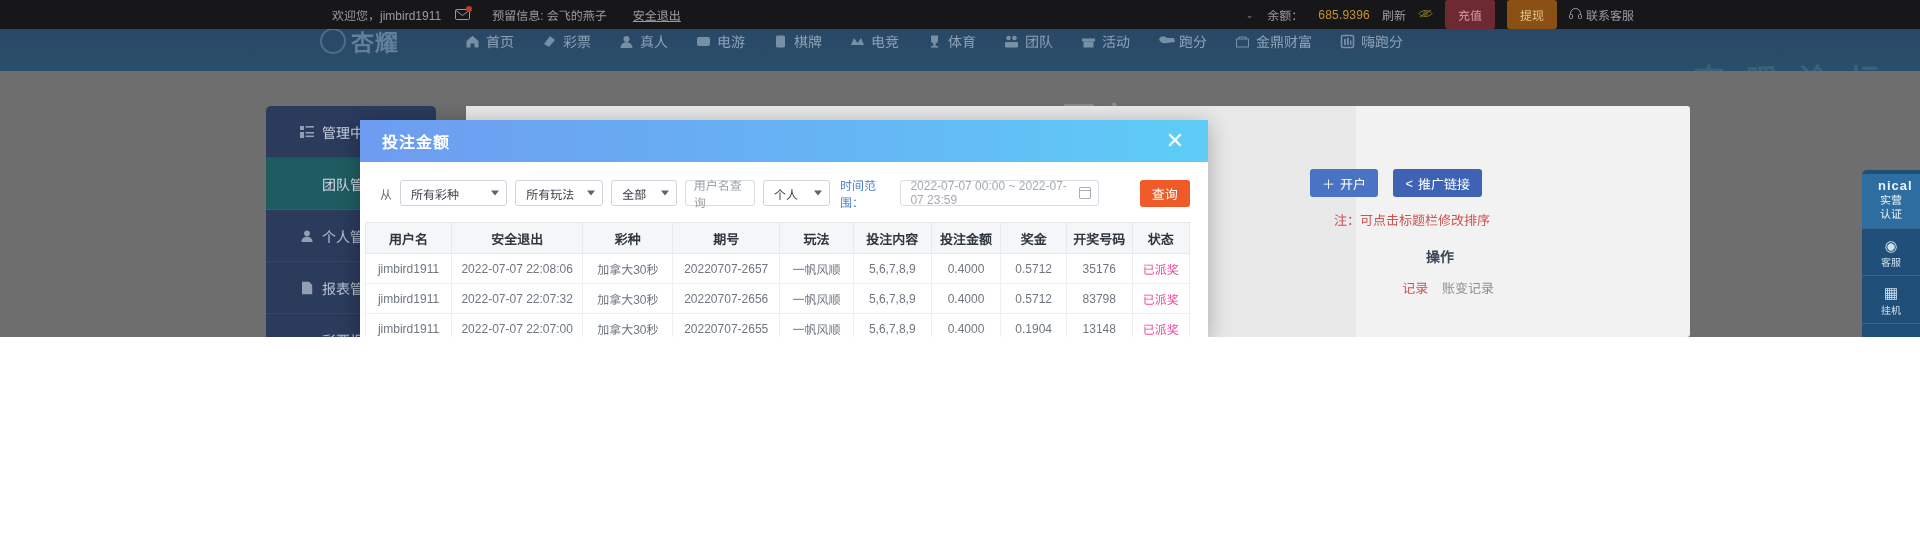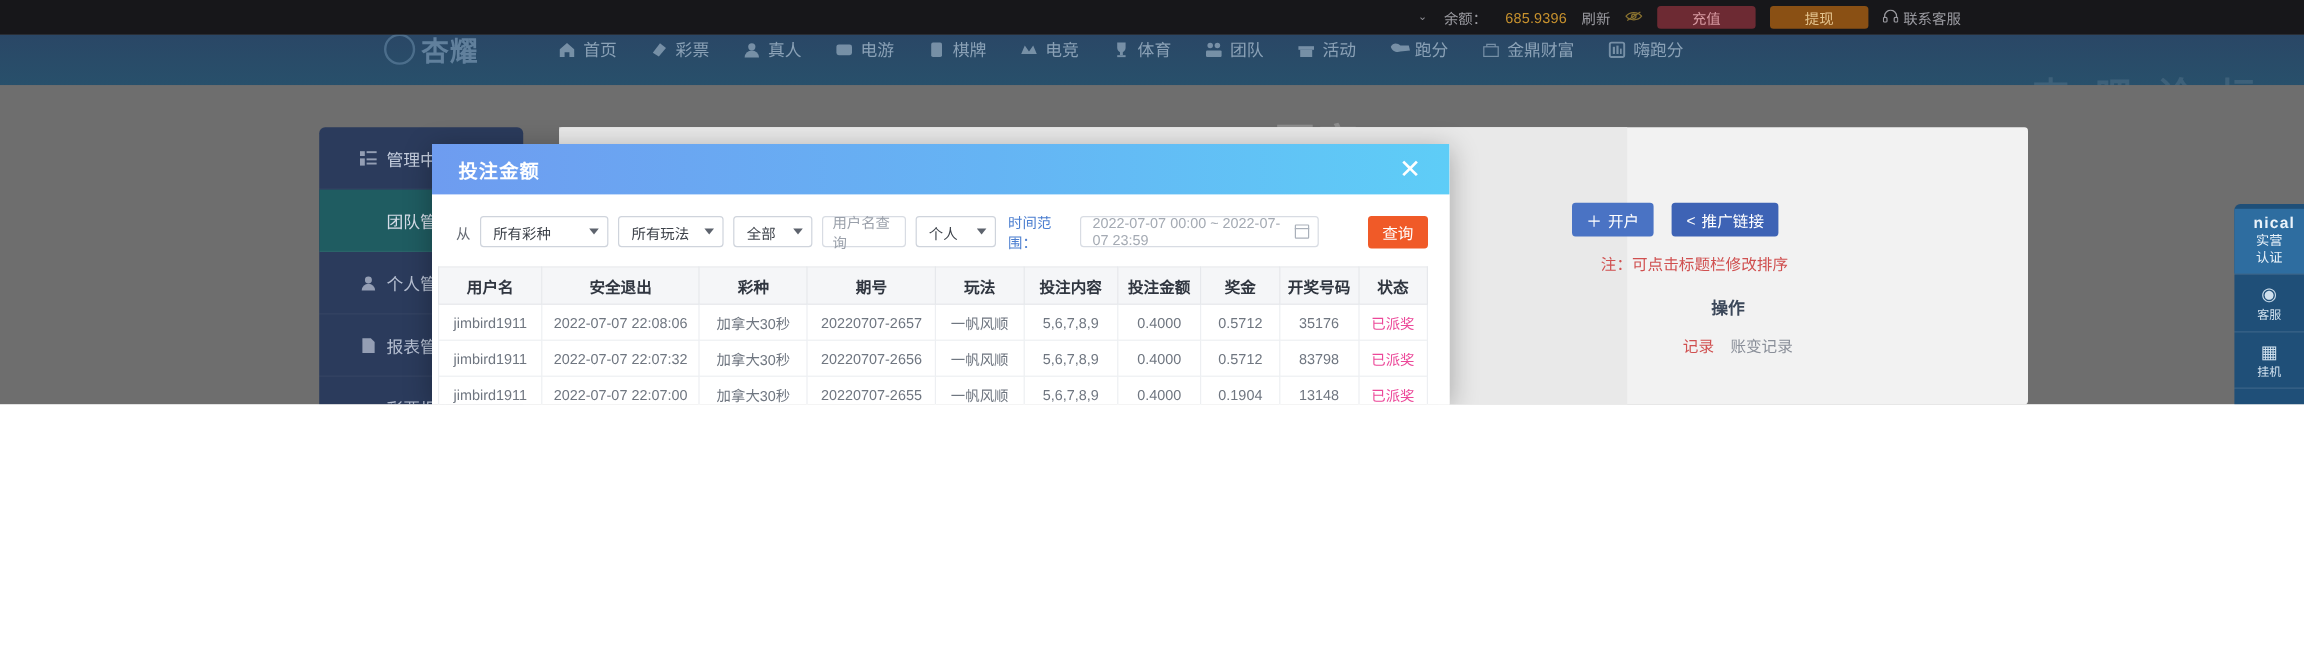--- a/index.html
+++ b/index.html
@@ -56,21 +56,21 @@
     color: #9a9aa0; text-decoration: underline; margin-left: 12px;
     cursor: pointer;
   }
   .tb-caret { color: #8d8d93; font-size: 9px; margin-right: 2px; }
   .tb-balance-label { color: #9a9aa0; }
   .tb-balance-val { color: #c8922e; margin-left: 3px; letter-spacing: .2px; }
   .tb-refresh { color: #9a9aa0; cursor: pointer; }
   .tb-eye { color: #8a7330; font-size: 12px; cursor: pointer; }
   .tb-btn {
     display: inline-flex; align-items: center; justify-content: center;
-    height: 19px; padding: 0 29px; border-radius: 3px;
+    height: 29px; padding: 0 13px; border-radius: 3px;
     font-size: 12px; color: #d8c8a4; cursor: pointer; text-align: right;
   }
   .tb-btn.recharge { background: #6d2a33; color: #d79aa2; }
   .tb-btn.withdraw { background: #8a5014; color: #e3c38e; }
   .tb-service { color: #9a9aa0; display: inline-flex; align-items: center; gap: 4px; cursor: pointer; }
 
   
   .nav {
     position: absolute; left: 0; top: 29px;
     width: 1920px; height: 42px;
@@ -340,20 +340,32 @@
   }
 </style>
 </head>
 <body>
 
 <div id="app">
 
   <div class="site">
 
     <div class="topbar">
+      <div class="left">
+        <span class="tb-welcome">欢迎您，jimbird1911</span>
+        <span class="tb-mail">
+          <svg width="15" height="11" viewBox="0 0 15 11">
+              <rect x="0.5" y="0.5" width="14" height="10" rx="1" fill="none" stroke="#9a9aa0"></rect>
+              <path d="M1 1.5 L7.5 6.5 L14 1.5" fill="none" stroke="#9a9aa0"></path>
+            </svg>
+          <span class="dot"></span>
+        </span>
+        <span class="tb-reserve">预留信息: 会飞的燕子</span>
+        <span class="tb-logout">安全退出</span>
+      </div>
       <div class="right">
         <span class="tb-caret">⌄</span>
         <span class="tb-balance-label">余额：</span>
         <span class="tb-balance-val">685.9396</span>
         <span class="tb-refresh">刷新</span>
         <span class="tb-eye">
           <svg width="15" height="11" viewBox="0 0 15 11">
               <path d="M1 5.5 C4 1.5, 11 1.5, 14 5.5 C11 9.5, 4 9.5, 1 5.5Z" fill="none" stroke="#8a7330"></path>
               <circle cx="7.5" cy="5.5" r="1.8" fill="none" stroke="#8a7330"></circle>
               <path d="M2 9 L13 2" stroke="#8a7330"></path>

